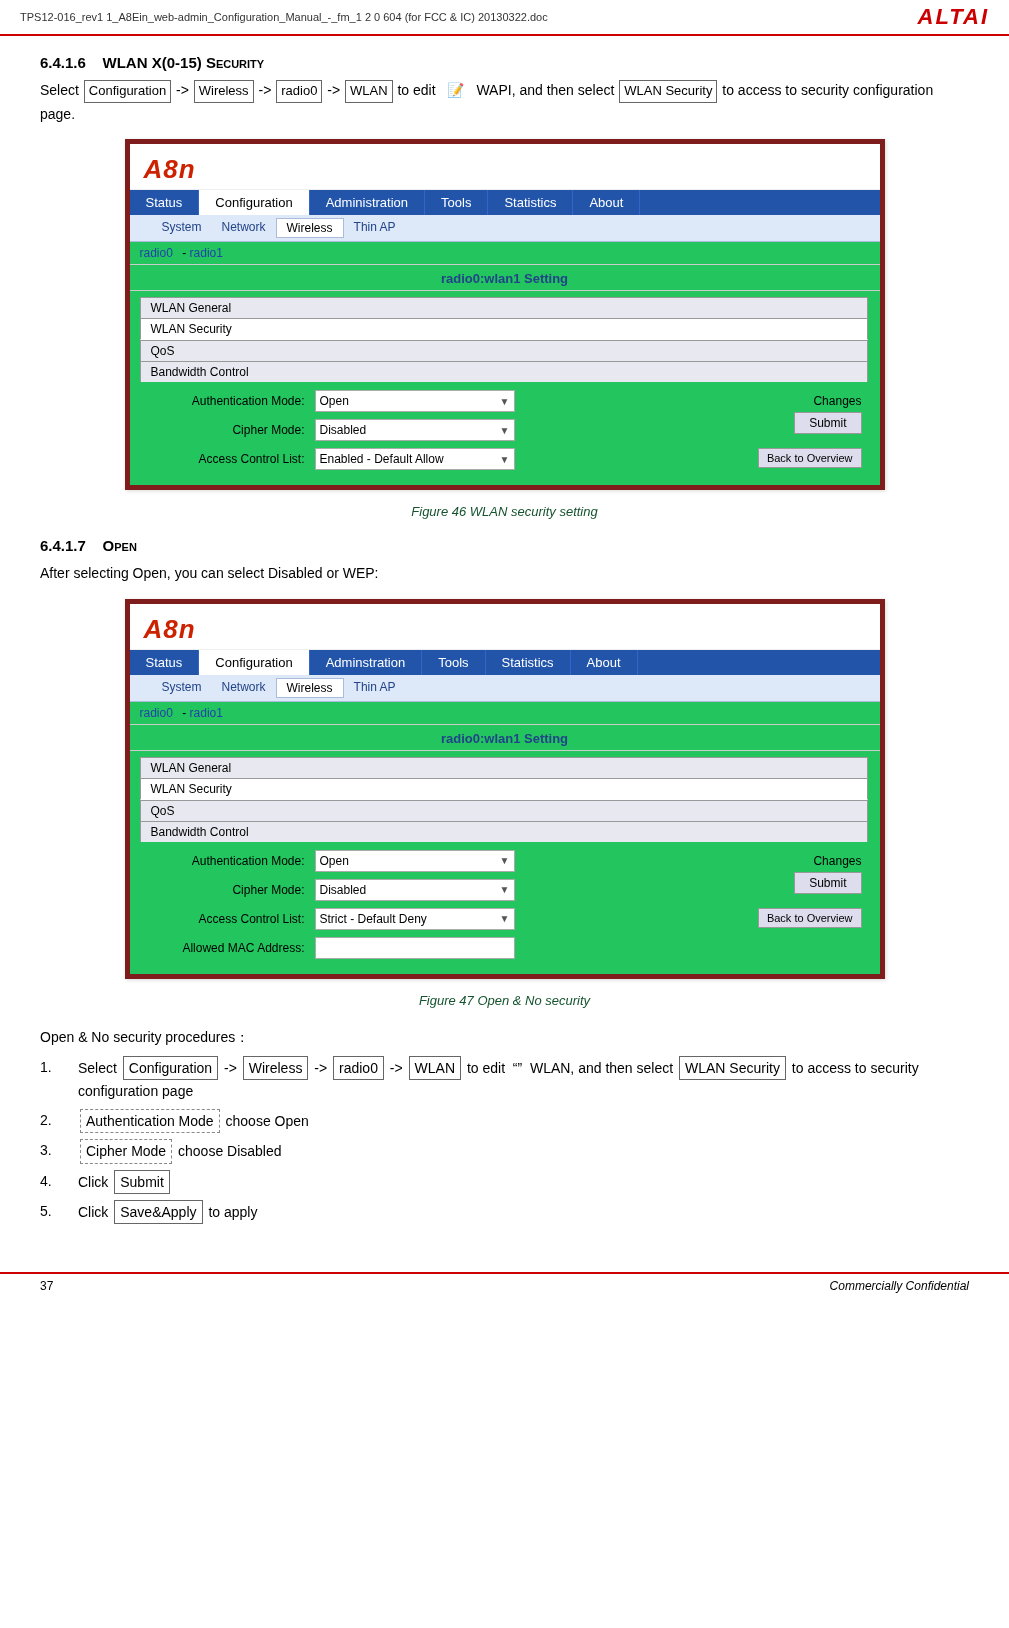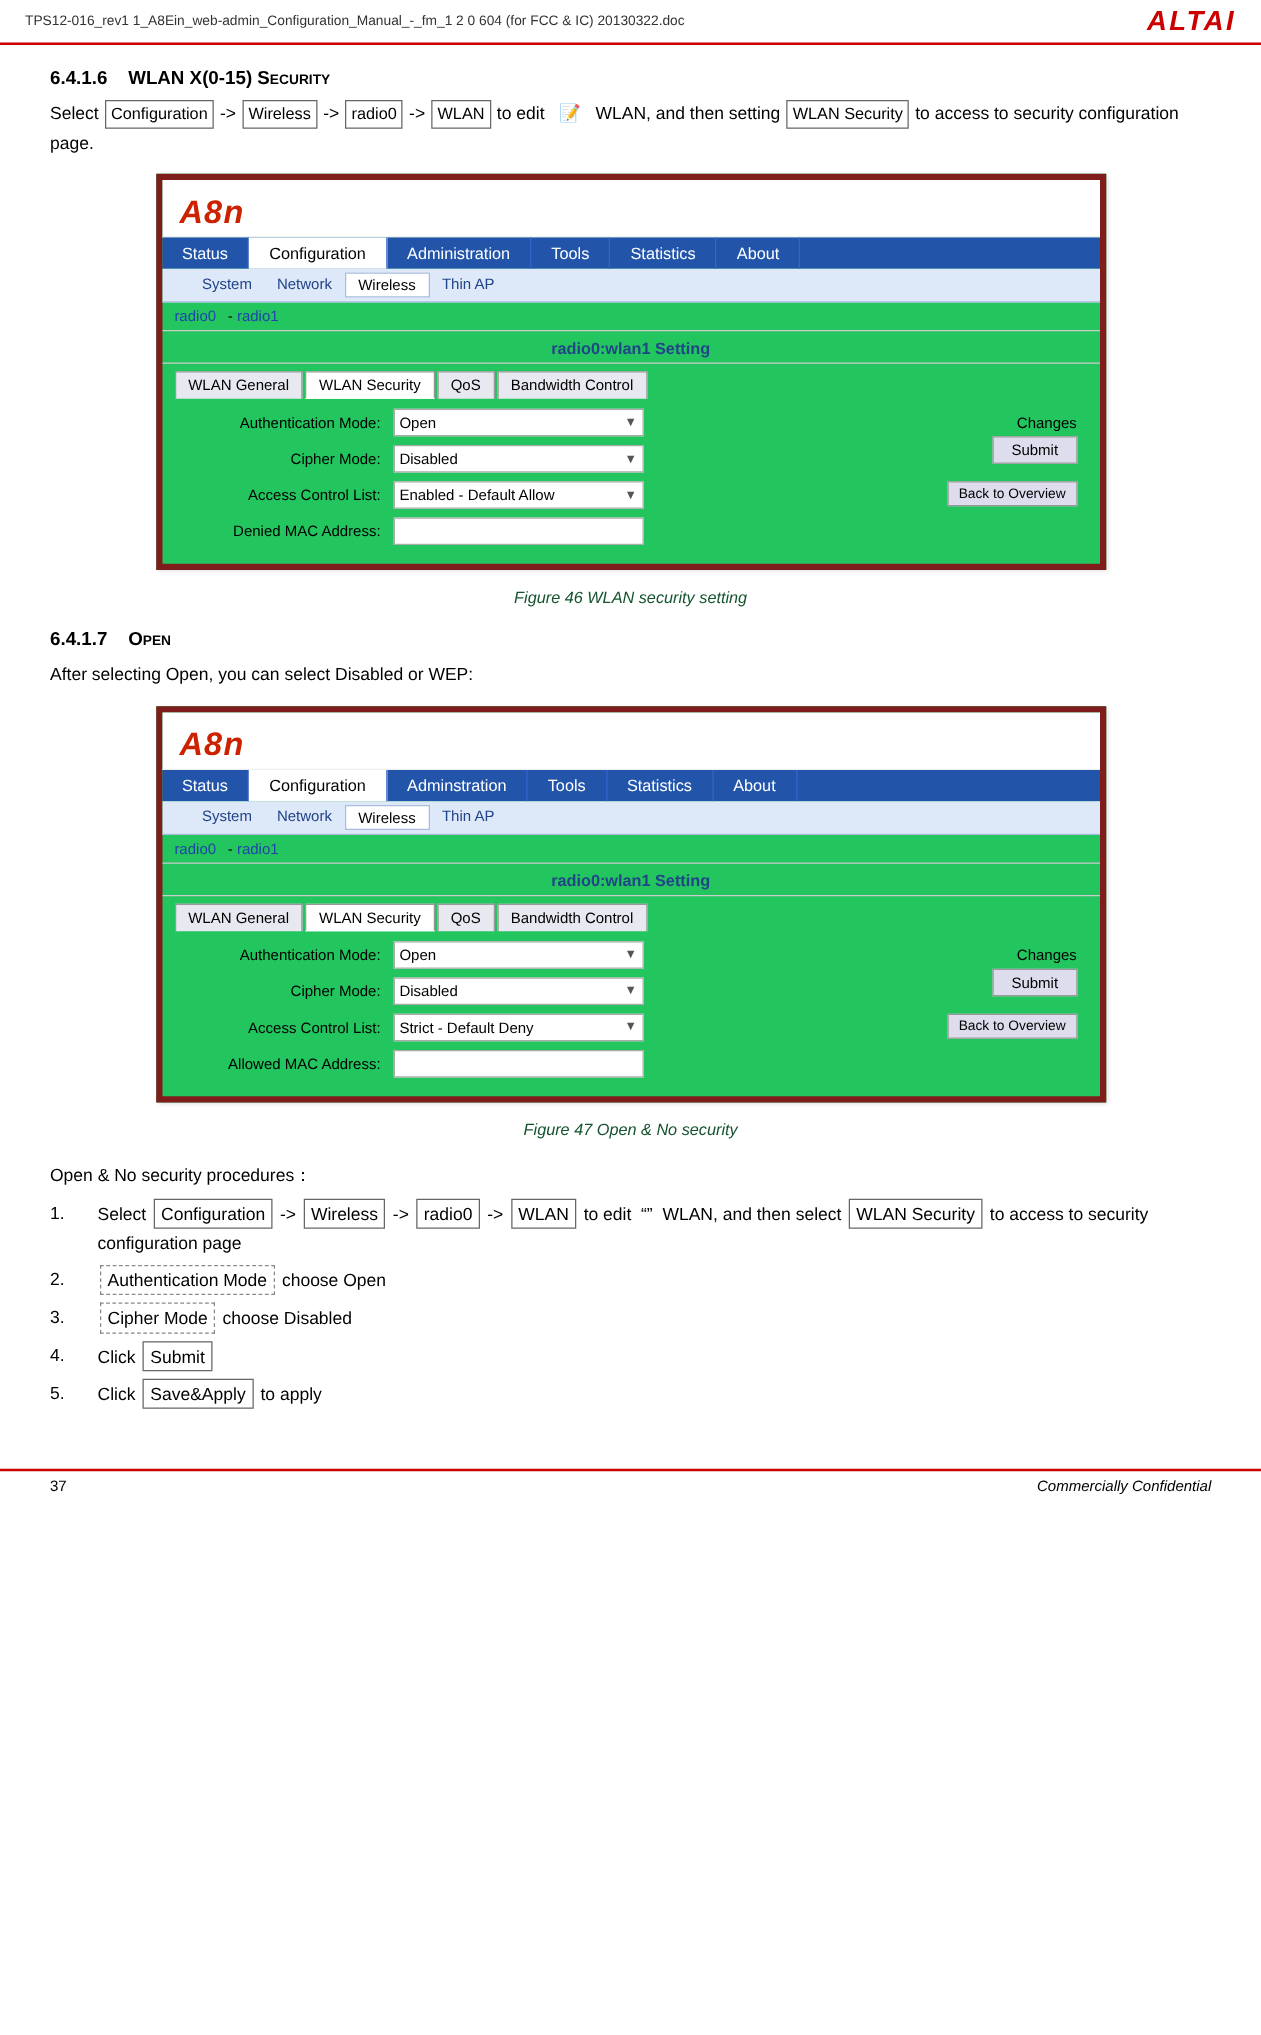--- a/index.html
+++ b/index.html
@@ -143,20 +143,21 @@
       font-size: 13px;
       color: #224488;
       padding: 6px 0 4px 0;
       border-bottom: 1px solid #ccc;
       margin-bottom: 0;
     }
 
     .ui-tabs-bar {
       display: flex;
       padding: 6px 10px 0 10px;
+      flex-direction: column;
     }
 
     .ui-tab {
       border: 1px solid #999;
       padding: 3px 10px;
       font-size: 12px;
       background: #e8e8f0;
       margin-right: 2px;
       cursor: pointer;
       border-bottom: none;
@@ -333,21 +334,21 @@
     <span>Select</span>
     <span class="inline-box">Configuration</span>
     <span>-&gt;</span>
     <span class="inline-box">Wireless</span>
     <span>-&gt;</span>
     <span class="inline-box">radio0</span>
     <span>-&gt;</span>
     <span class="inline-box">WLAN</span>
     <span>to edit</span>
     &nbsp;&nbsp;<span>📝</span>&nbsp;&nbsp;
-    <span>WLAN, and then setting</span>
+    <span>WAPI, and then select</span>
     <span class="inline-box">WLAN Security</span>
     <span>to access to security configuration page.</span>
   </p>
 
   <div class="ui-screenshot">
     <div class="ui-logo-bar">
       <span class="ui-logo">A8n</span>
     </div>
     <div class="ui-nav-top">
       <div class="nav-item">Status</div>
@@ -390,24 +391,20 @@
             <span>Disabled</span>
             <span class="arrow">▼</span>
           </div>
         </div>
         <div class="ui-form-row">
           <div class="ui-form-label">Access Control List:</div>
           <div class="ui-form-control">
             <span>Enabled - Default Allow</span>
             <span class="arrow">▼</span>
           </div>
-        </div>
-        <div class="ui-form-row">
-          <div class="ui-form-label">Denied MAC Address:</div>
-          <input class="ui-form-input" type="text" value="" style="">
         </div>
       </div>
       <div class="ui-form-actions">
         <div class="ui-changes-label">Changes</div>
         <button class="ui-btn">Submit</button>
         <button class="ui-btn-overview">Back to Overview</button>
       </div>
     </div>
   </div>
 

